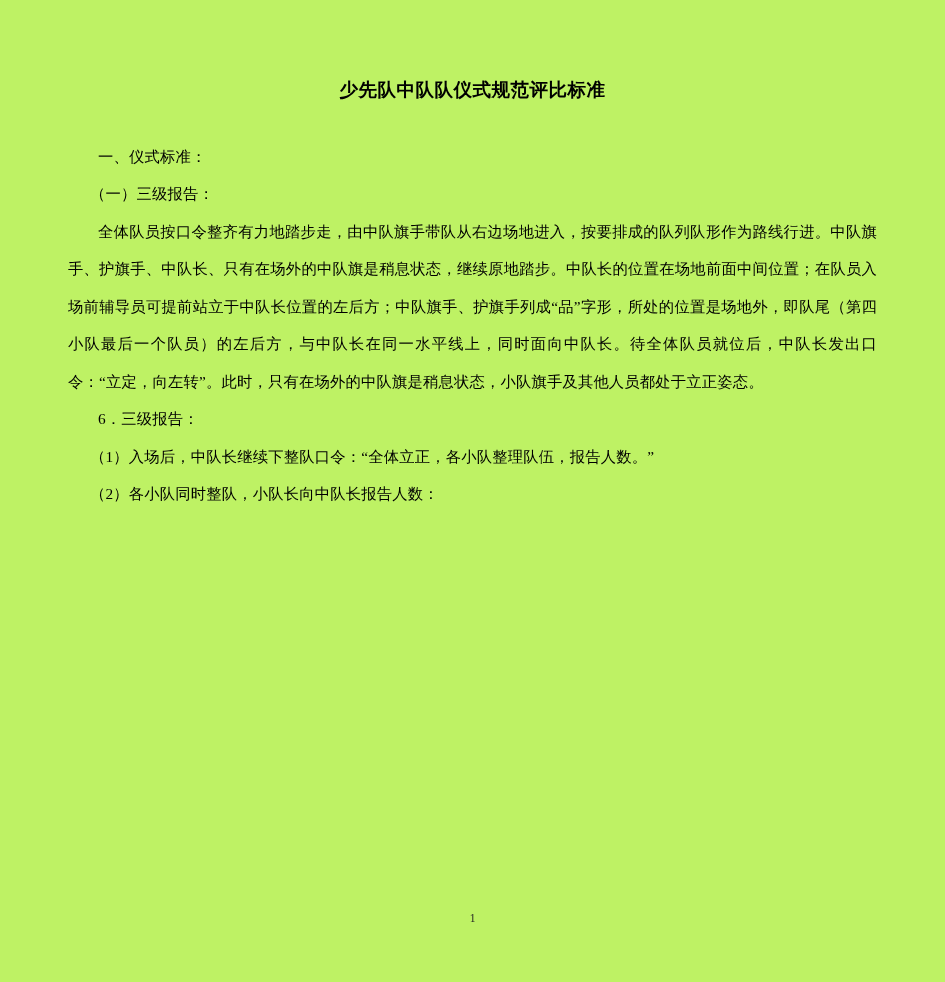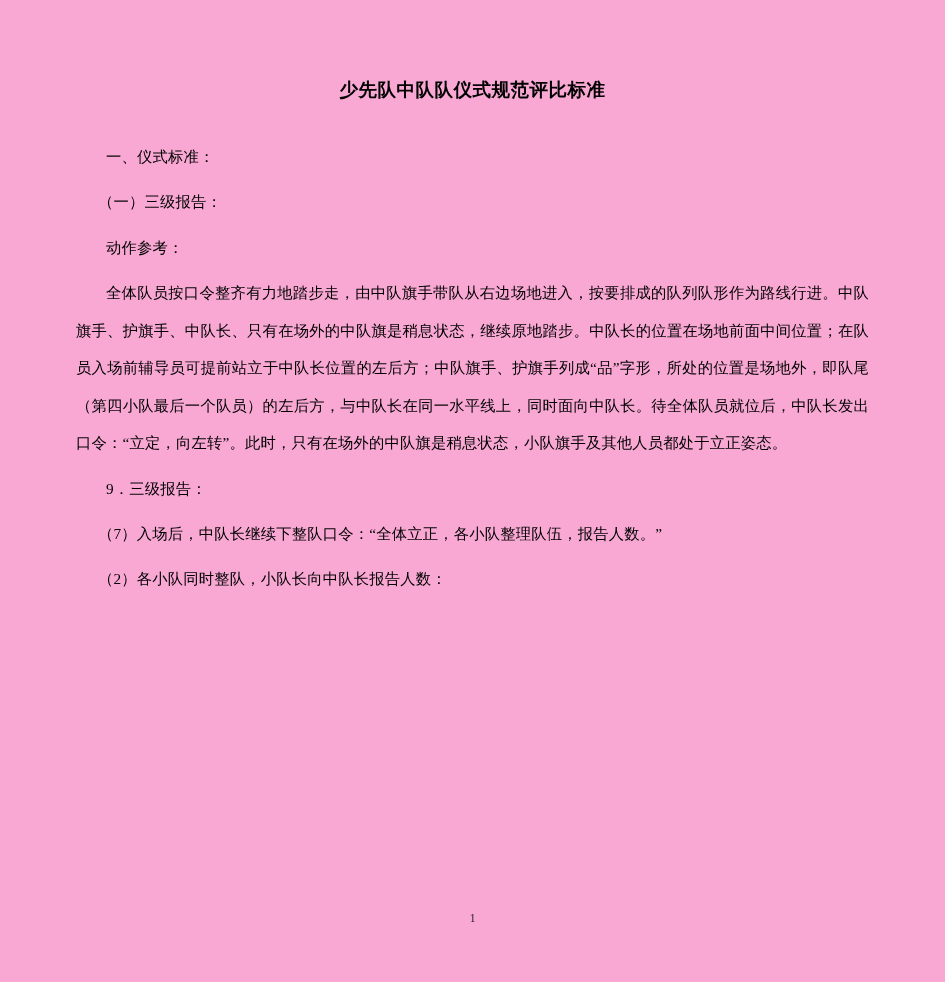--- a/index.html
+++ b/index.html
@@ -14,38 +14,38 @@
     color: #000000;
     position: relative;
     overflow: hidden;
   }
   .page {
     width: 945px;
     height: 982px;
     box-sizing: border-box;
     padding: 62px 68px 0 68px;
     position: relative;
-    background: #f9a8d4;
+    background: #bef264;
   }
   .doc-title {
     text-align: center;
     font-size: 18.5px;
     font-weight: bold;
     letter-spacing: 0.5px;
     margin: 14px 0 0 0;
     line-height: 1.5;
     font-family: "Liberation Sans", "DejaVu Sans", sans-serif;
   }
   .body-block {
     margin-top: 34px;
   }
   p.para {
     font-size: 15.3px;
     line-height: 2.45;
-    margin: 8px;
+    margin: 0;
     text-align: justify;
     text-justify: inter-ideograph;
     letter-spacing: 0.2px;
   }
   p.indent1 {
     text-indent: 30px;
   }
   p.indent2 {
     text-indent: 22px;
   }
@@ -63,22 +63,21 @@
 </head>
 <body>
 
 <div class="page">
 
   <h1 class="doc-title">少先队中队队仪式规范评比标准</h1>
 
   <div class="body-block">
     <p class="para indent1">一、仪式标准：</p>
     <p class="para indent2">（一）三级报告：</p>
-    <p class="para indent1">动作参考：</p>
     <p class="para indent1">全体队员按口令整齐有力地踏步走，由中队旗手带队从右边场地进入，按要排成的队列队形作为路线行进。中队旗手、护旗手、中队长、只有在场外的中队旗是稍息状态，继续原地踏步。中队长的位置在场地前面中间位置；在队员入场前辅导员可提前站立于中队长位置的左后方；中队旗手、护旗手列成“品”字形，所处的位置是场地外，即队尾（第四小队最后一个队员）的左后方，与中队长在同一水平线上，同时面向中队长。待全体队员就位后，中队长发出口令：“立定，向左转”。此时，只有在场外的中队旗是稍息状态，小队旗手及其他人员都处于立正姿态。</p>
-    <p class="para indent1">9．三级报告：</p>
-    <p class="para indent2">（7）入场后，中队长继续下整队口令：“全体立正，各小队整理队伍，报告人数。”</p>
+    <p class="para indent1">6．三级报告：</p>
+    <p class="para indent2">（1）入场后，中队长继续下整队口令：“全体立正，各小队整理队伍，报告人数。”</p>
     <p class="para indent2">（2）各小队同时整队，小队长向中队长报告人数：</p>
   </div>
 
   <div class="page-number">1</div>
 
 </div>
 
 </body></html>

